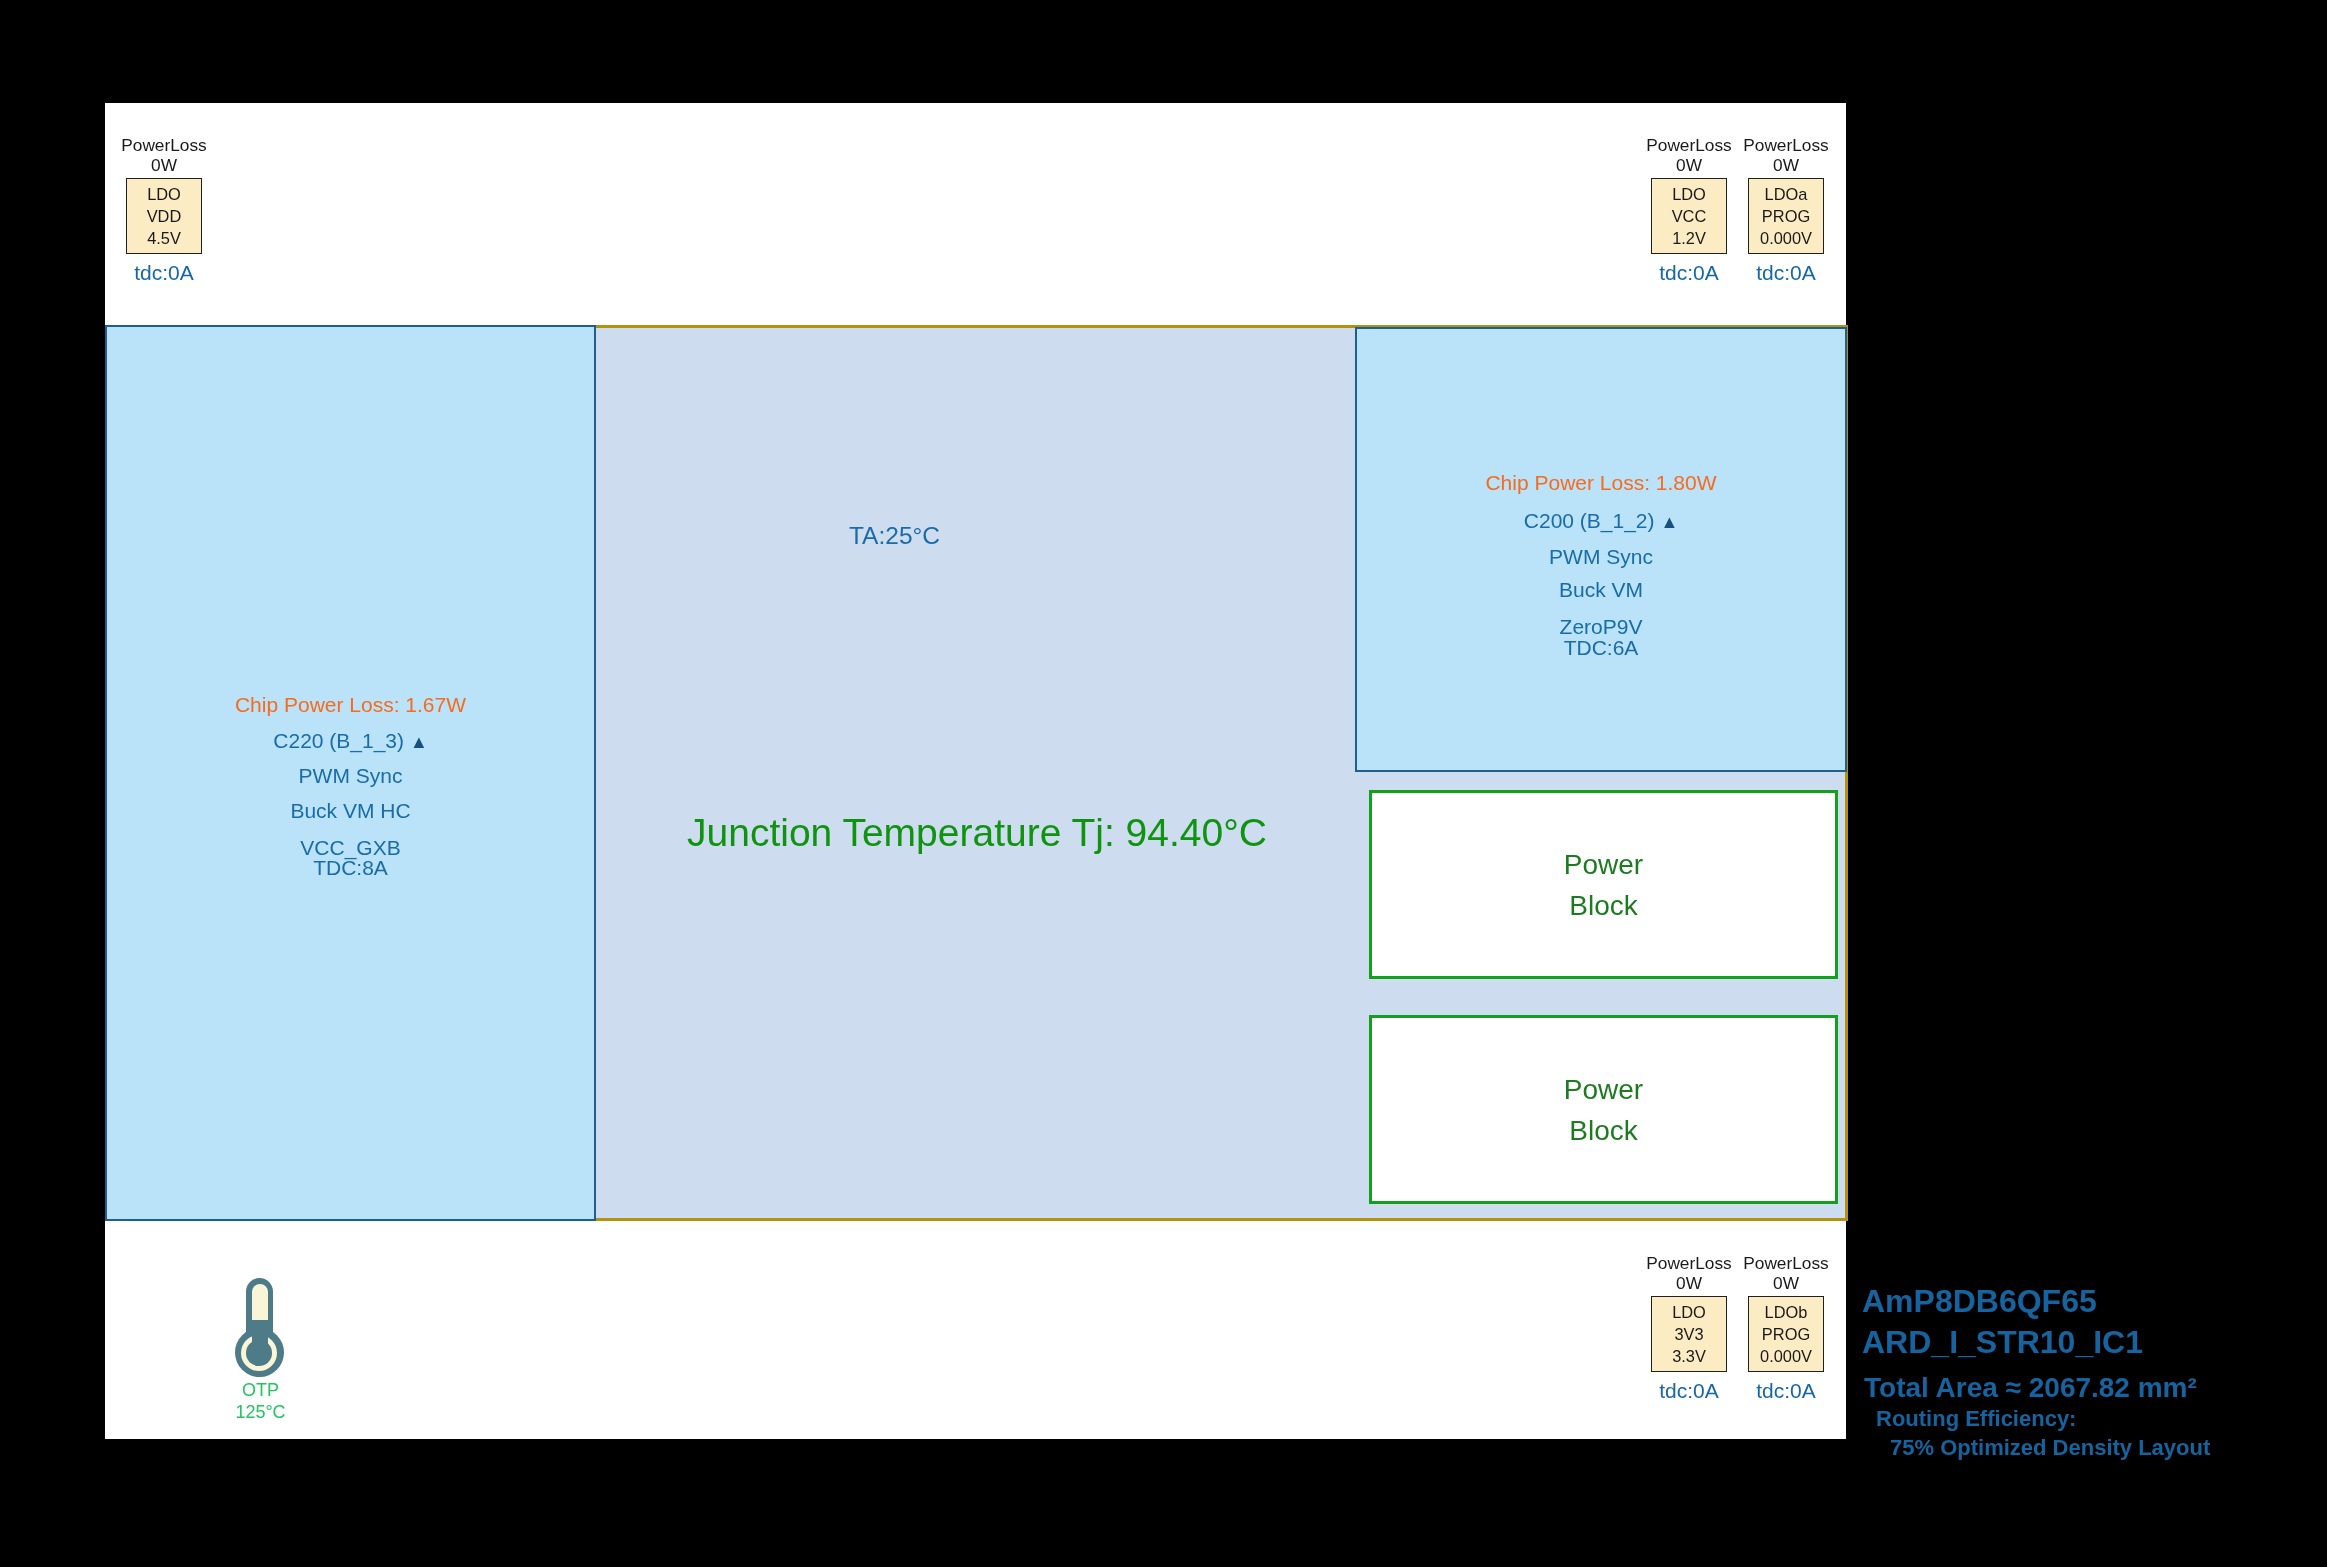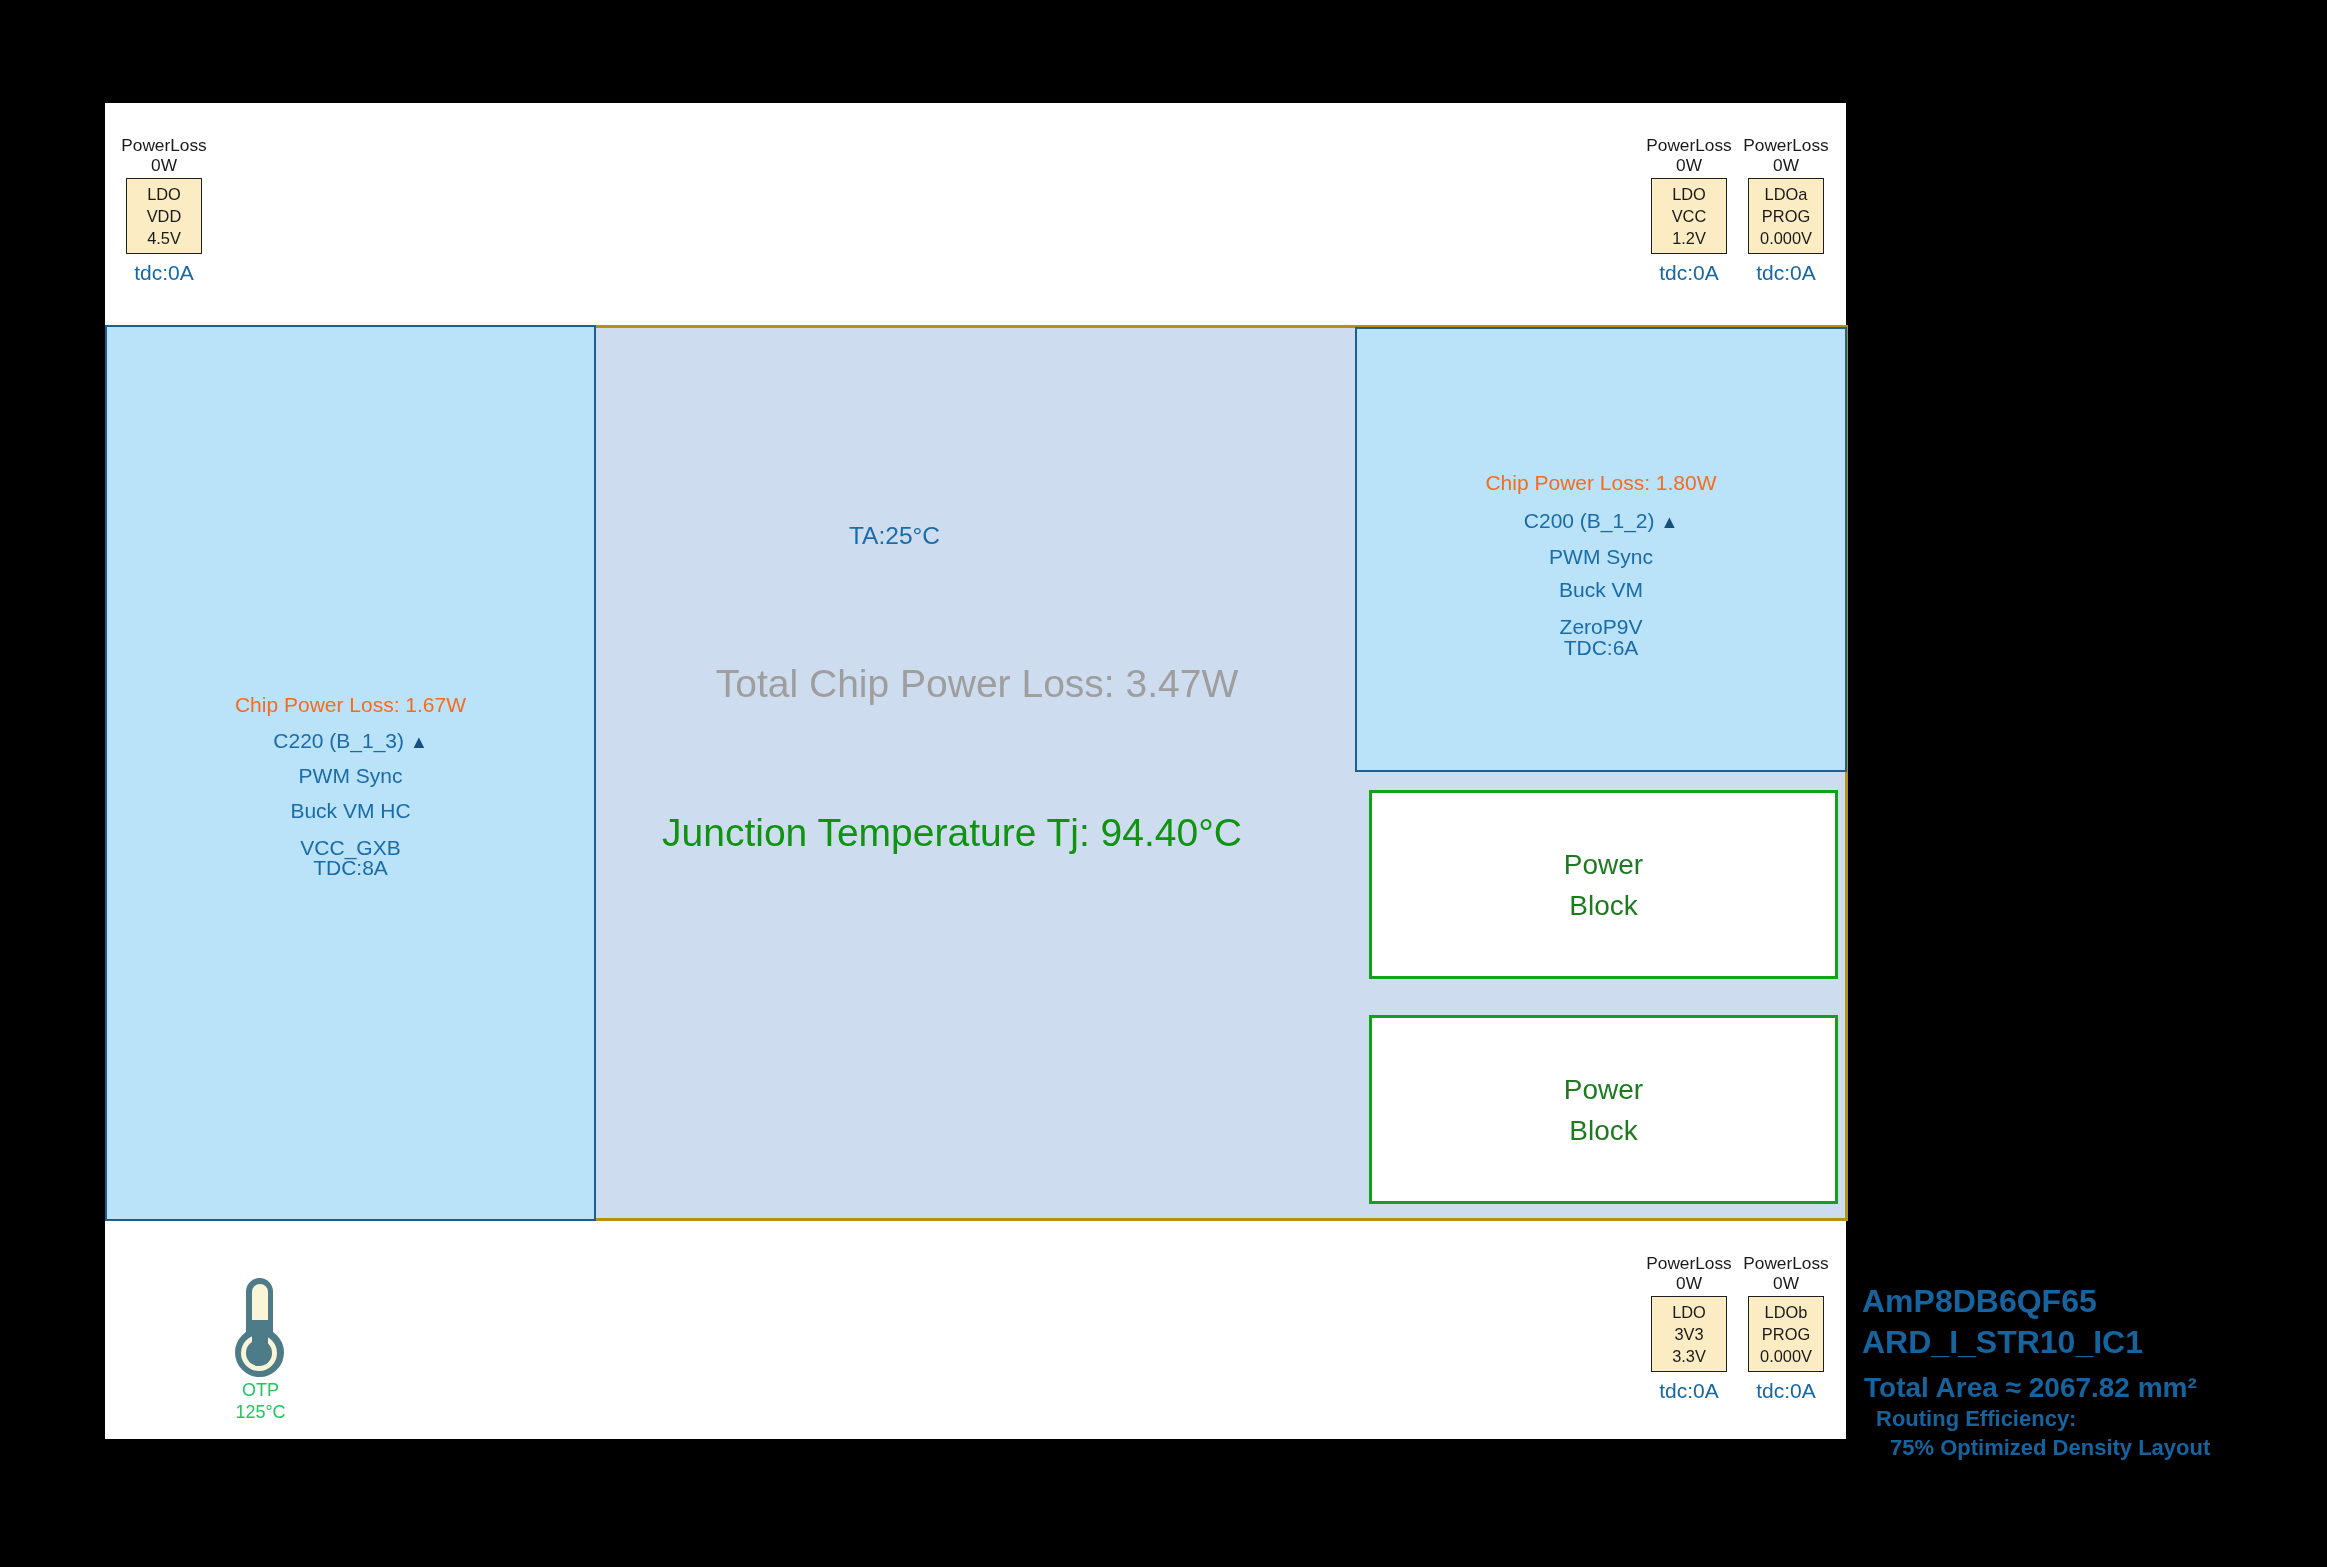--- a/index.html
+++ b/index.html
@@ -29,21 +29,21 @@
   
   .pd-line{font-size:21px;line-height:23.6px;color:#1a6ca8;text-align:center;}
   .pd-loss{color:#f76b1c;}
   .lwrap{left:105px;width:491px;}
   .rwrap{left:1355px;width:492px;}
   .tri{font-size:18px;color:#17507e;}
 
   
   .ta-text{left:758px;top:522px;width:273px;font-size:24.5px;color:#1a6ca8;}
   .total-text{left:597px;top:662px;width:760px;font-size:39px;color:#9e9e9e;}
-  .junction-text{left:572px;top:811px;width:760px;font-size:39px;color:#109310;}
+  .junction-text{left:597px;top:811px;width:760px;font-size:39px;color:#109310;}
 
   
   .reg{text-align:center;color:#1a1a1a;}
   .reg-tl{left:102px;top:135px;width:124px;}
   .reg-tr1{left:1628px;top:135px;width:122px;}
   .reg-tr2{left:1725px;top:135px;width:122px;}
   .reg-br1{left:1628px;top:1253px;width:122px;}
   .reg-br2{left:1725px;top:1253px;width:122px;}
   .reg-label,.reg-value{font-size:17.3px;line-height:20px;}
   .reg-box{width:76px;height:76px;margin:2.7px auto 0;background:#fbecc4;border:1.8px solid #1f1f1f;
@@ -127,21 +127,20 @@
   <div class="abs ctr rwrap pd-line" style="top:509px;">
     <span>C200 (B_1_2)</span>
     <span class="tri">▲</span>
   </div>
   <div class="abs ctr rwrap pd-line" style="top:545px;">PWM Sync</div>
   <div class="abs ctr rwrap pd-line" style="top:578px;">Buck VM</div>
   <div class="abs ctr rwrap pd-line" style="top:615px;">ZeroP9V</div>
   <div class="abs ctr rwrap pd-line" style="top:636px;">TDC:6A</div>
 
   <div class="abs ctr ta-text">TA:25°C</div>
-  <div class="abs ctr total-text">Total Chip Power Loss: 3.47W</div>
   <div class="abs ctr junction-text">Junction Temperature Tj: 94.40°C</div>
 
   <div class="abs power-block pb1">
     <div class="pb-text">
       <div>Power</div>
       <div>Block</div>
     </div>
   </div>
   <div class="abs power-block pb2">
     <div class="pb-text">

